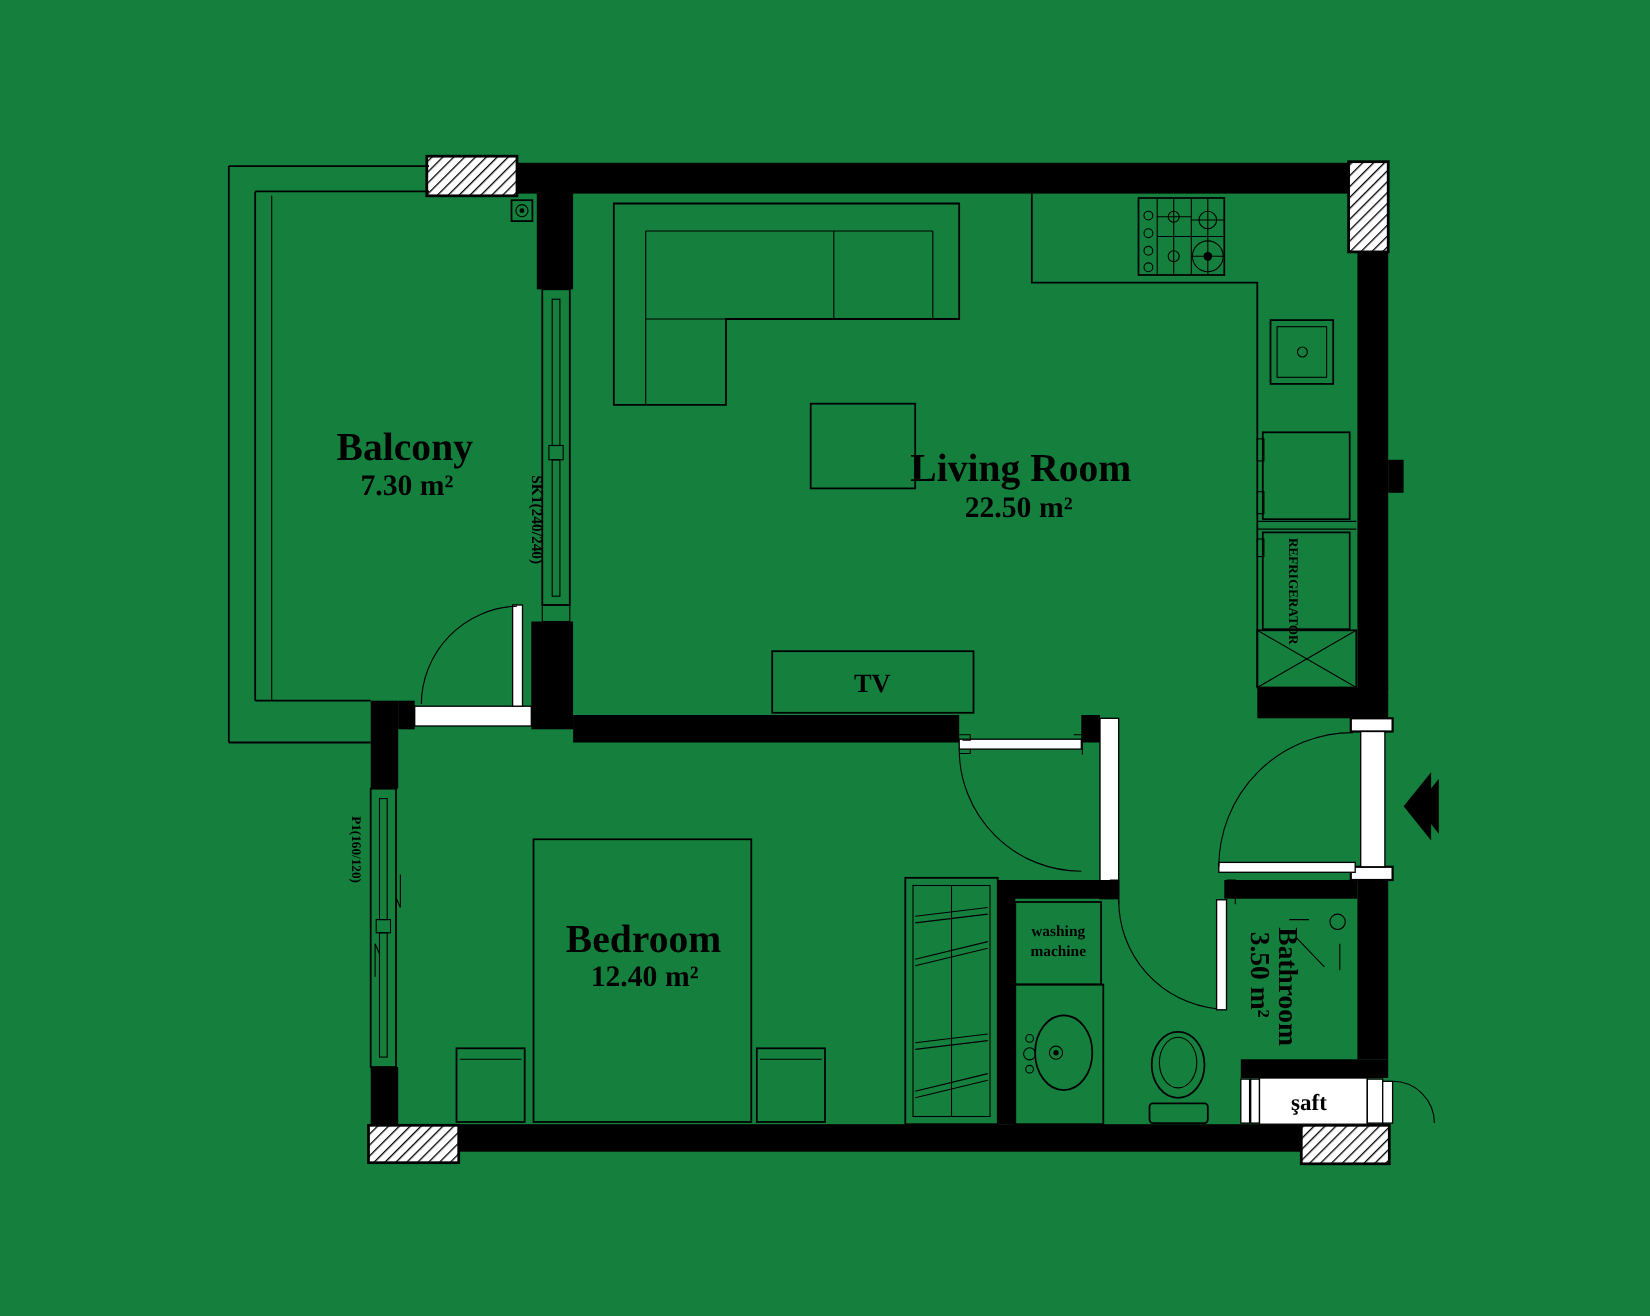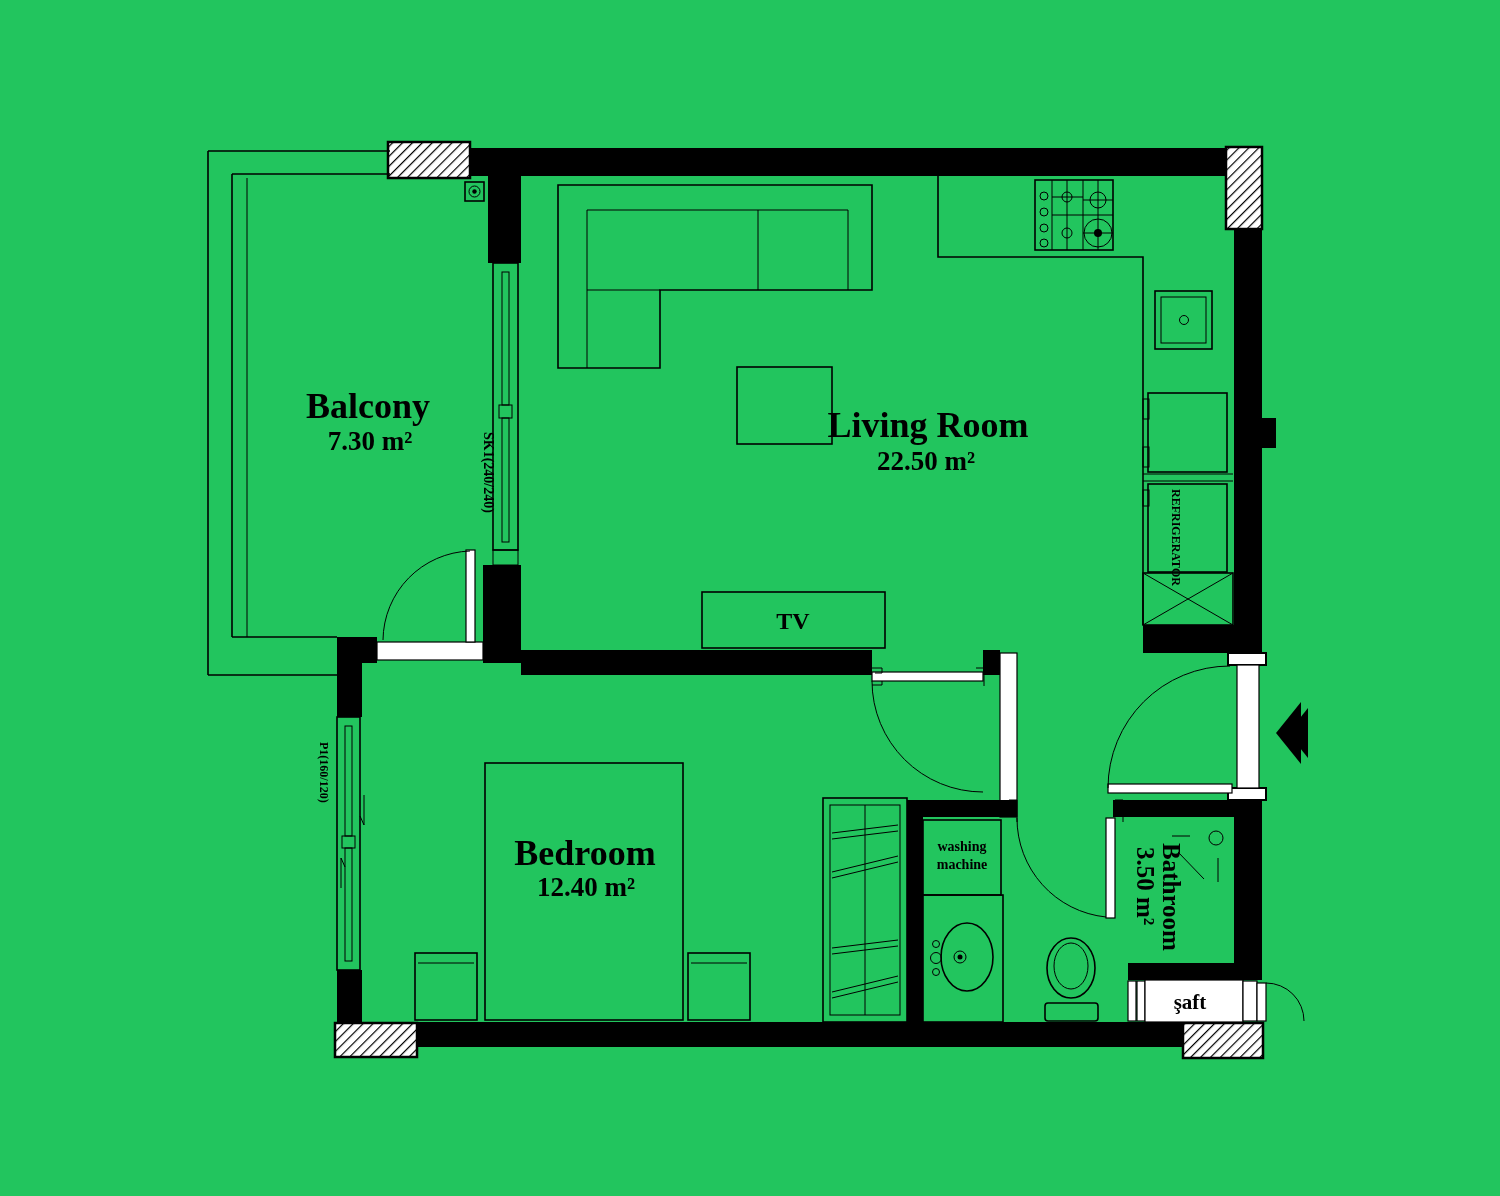--- a/index.html
+++ b/index.html
@@ -1,16 +1,16 @@
 <!DOCTYPE html>
 <html><head>
 <meta charset="utf-8">
 <style>
   html, body { margin: 0; padding: 0; background: #ffffff; }
-  .stage { width: 1500px; height: 1196px; position: relative; background: #22c55e; }
+  .stage { width: 1500px; height: 1196px; position: relative; background: #15803d; }
   svg { display: block; }
   .room-title { font: bold 36px "Liberation Serif", "DejaVu Serif", serif; fill: #000; }
   .room-area  { font: bold 27px "Liberation Serif", "DejaVu Serif", serif; fill: #000; }
   .label-md   { font: bold 24px "Liberation Serif", "DejaVu Serif", serif; fill: #000; }
   .label-rot-lg { font: bold 25px "Liberation Serif", "DejaVu Serif", serif; fill: #000; }
   .label-sm   { font: bold 14px "Liberation Serif", "DejaVu Serif", serif; fill: #000; }
   .label-xs   { font: bold 12px "Liberation Serif", "DejaVu Serif", serif; fill: #000; }
   .label-code { font: bold 14px "Liberation Serif", "DejaVu Serif", serif; fill: #000; }
   .shaft-label { font: bold 21px "Liberation Serif", "DejaVu Serif", serif; fill: #000; }
   .wall { fill: #000000; stroke: none; }

